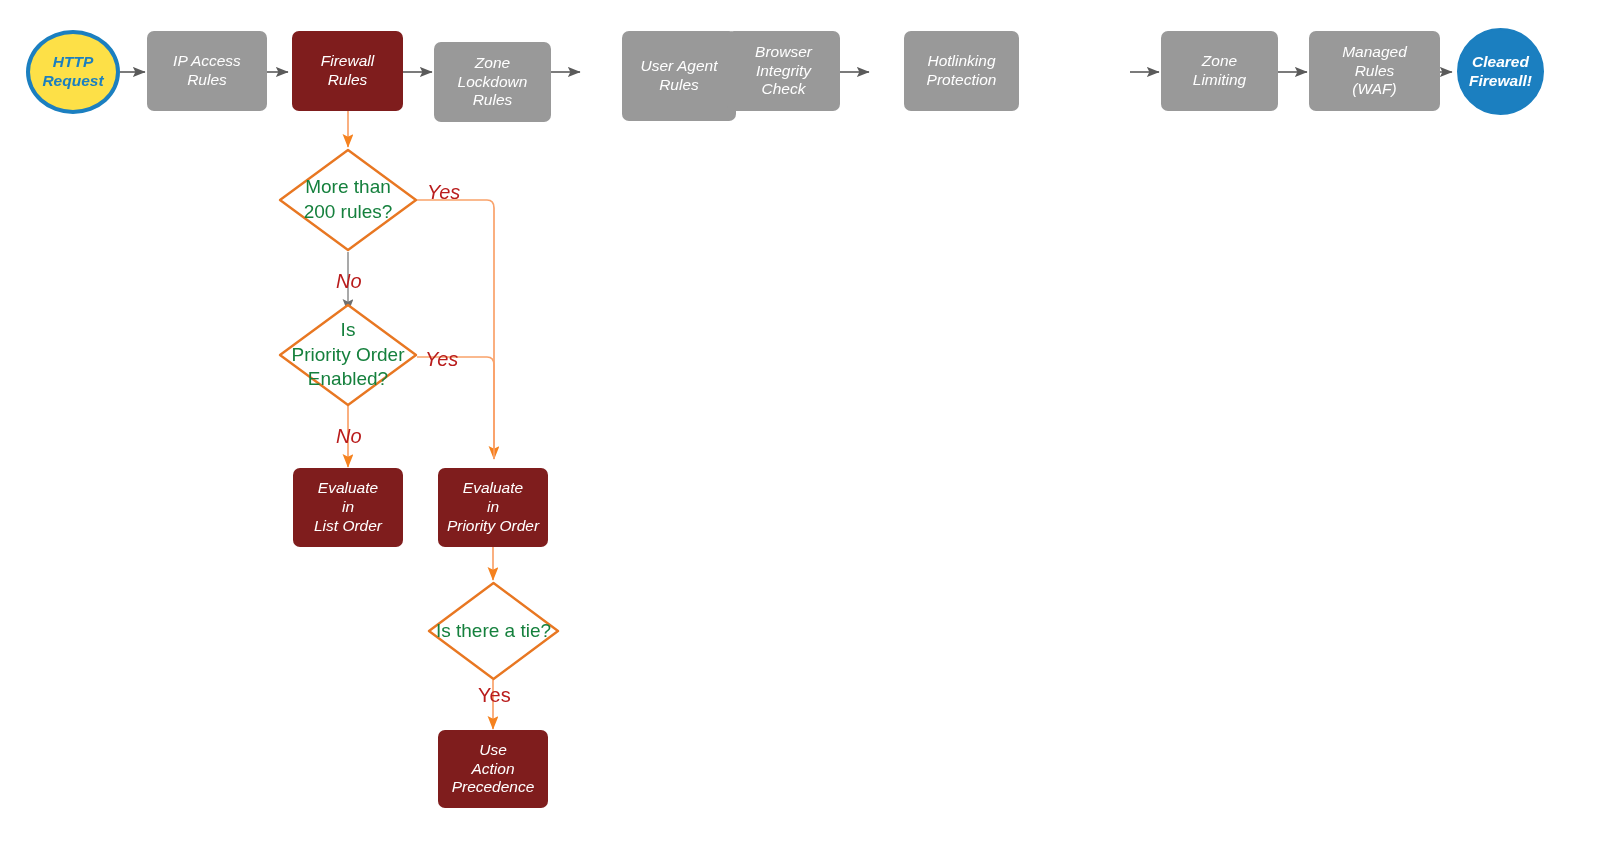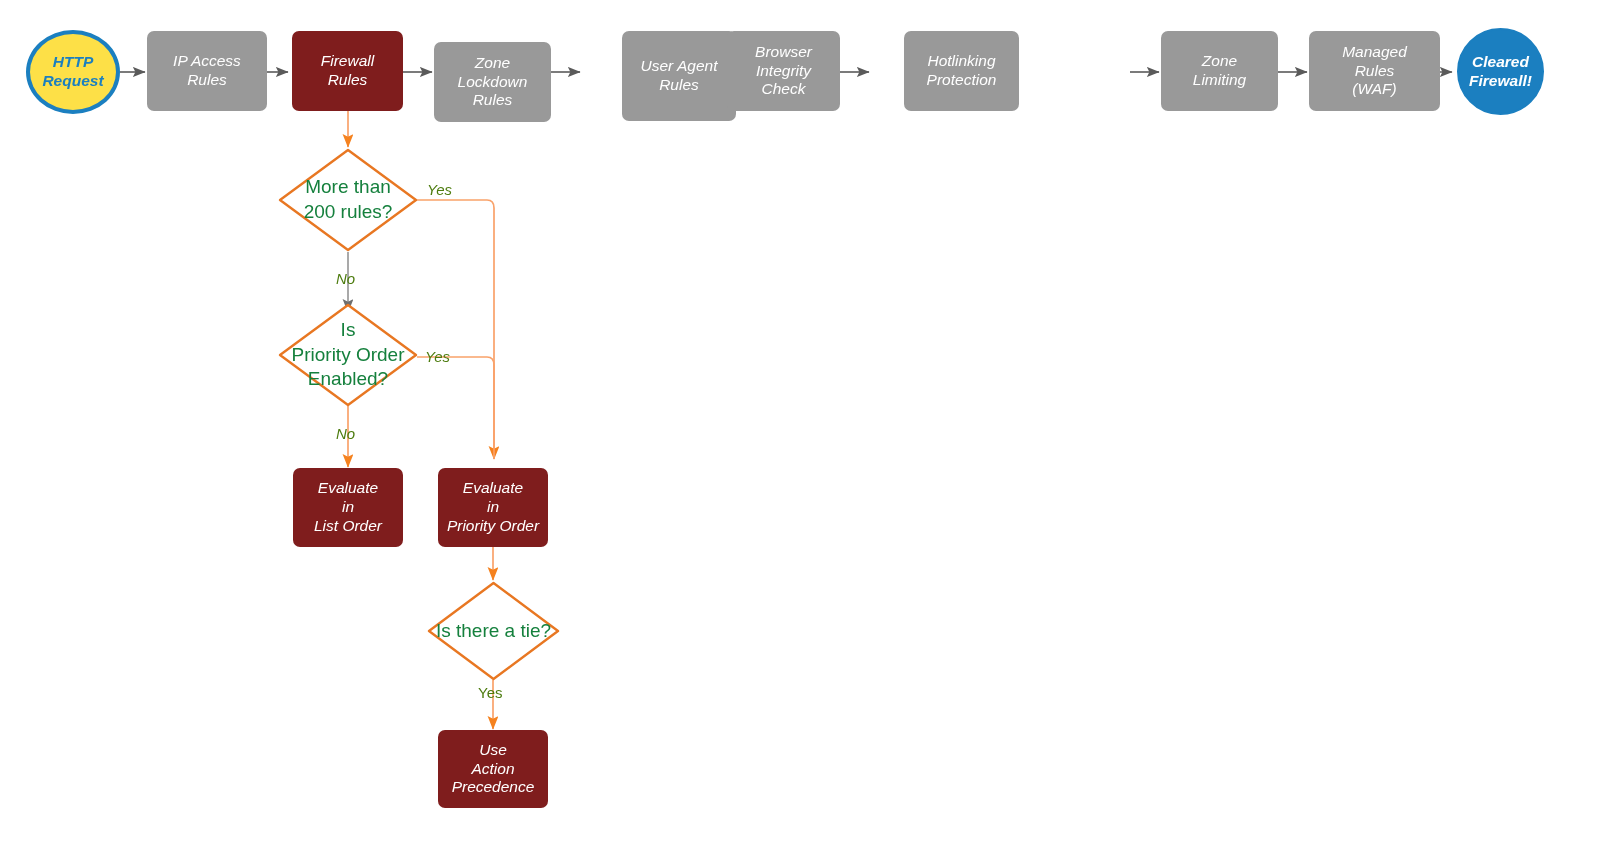--- a/index.html
+++ b/index.html
@@ -73,23 +73,23 @@
     justify-content: center;
     text-align: center;
     font-size: 19px;
     color: #15803d;
     line-height: 1.3;
     font-style: normal;
   }
   
   .edge-label {
     position: absolute;
-    font-size: 15px;
+    font-size: 20px;
     font-style: italic;
-    color: #4d7c0f;
+    color: #b91c1c;
     white-space: nowrap;
   }
   .edge-label.plain { font-style: normal; }
 </style>
 </head>
 <body>
 
 <div id="canvas">
 
   <svg class="edges" viewBox="0 0 1600 858">

